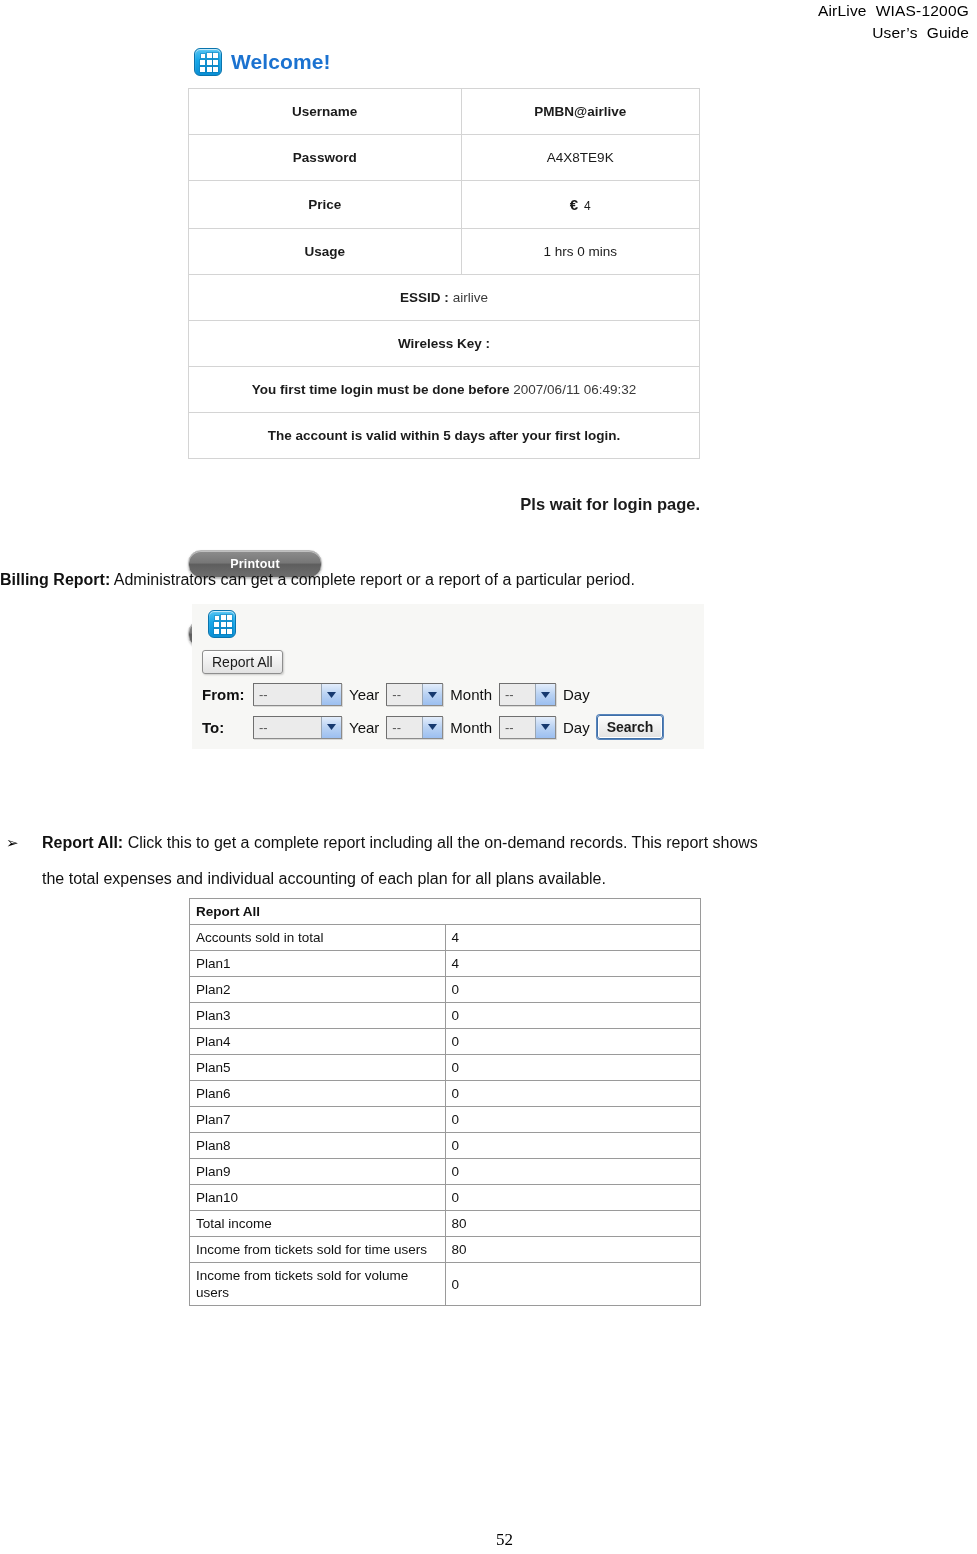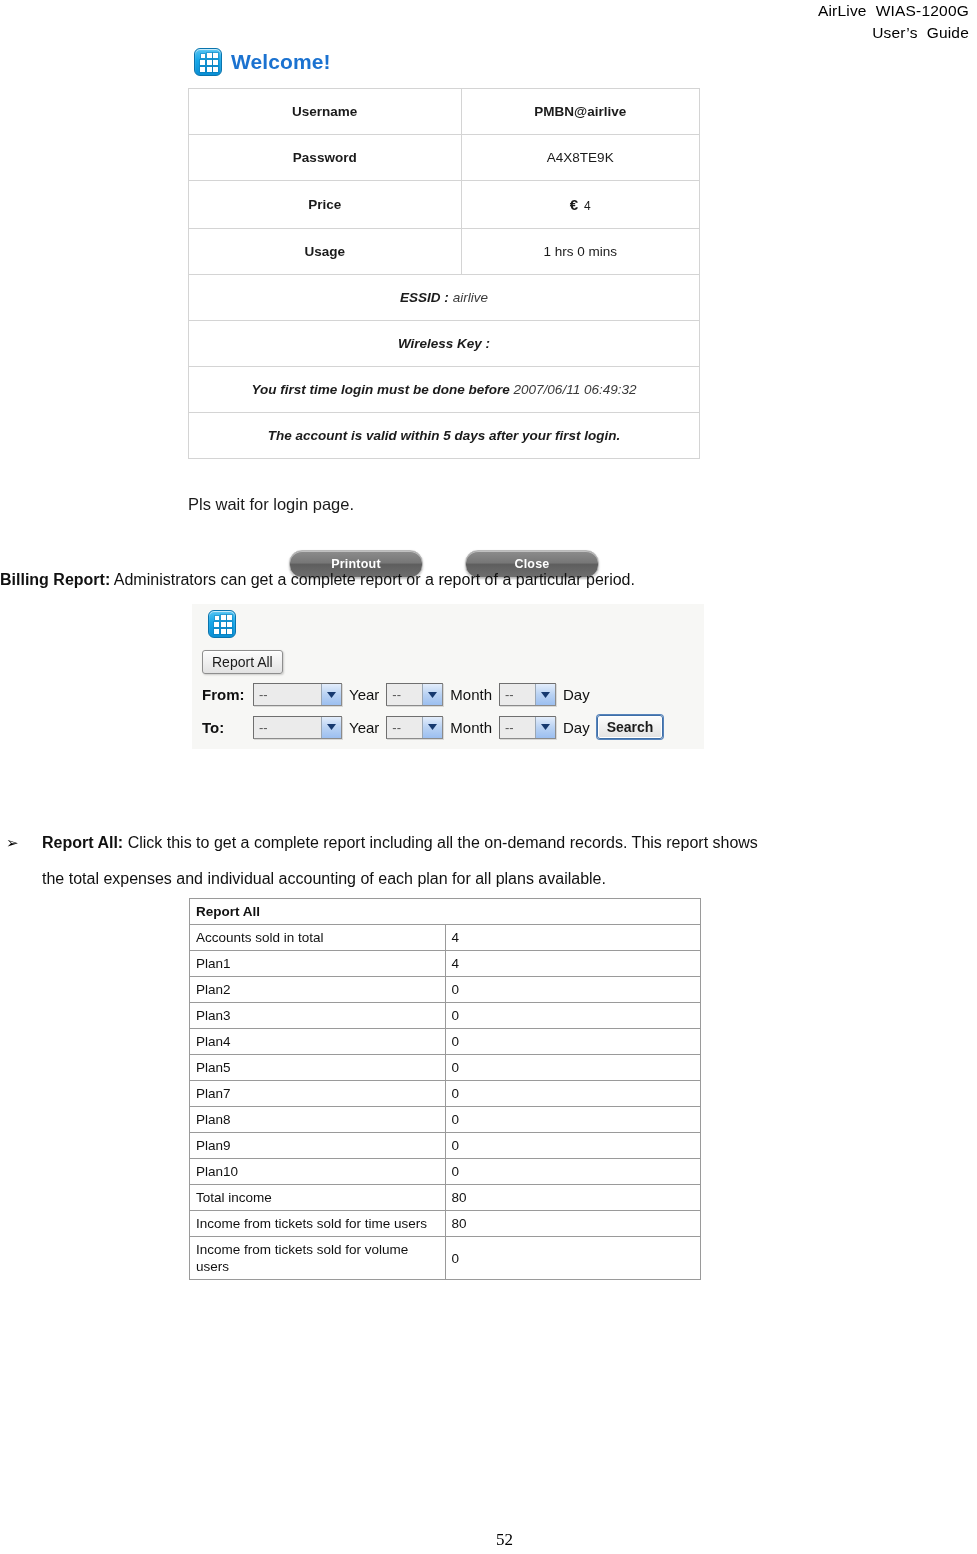--- a/index.html
+++ b/index.html
@@ -98,39 +98,39 @@
   }
   .wt-value {
     text-align: center;
     font-weight: normal;
     color: #333;
   }
   .wt-value.bold { font-weight: bold; color: #1b1b1b; }
   .wt-full {
     text-align: center;
     font-weight: bold;
-    font-style: italic;
   }
   .wt-full .normal { font-weight: normal; color: #3a3a3a; }
   .euro { font-weight: bold; font-size: 15px; }
   .euro-amt { font-size: 12px; margin-left: 6px; }
 
   .wait-text {
-    text-align: left;
+    text-align: right;
     font-size: 16.5px;
-    font-weight: normal;
+    font-weight: bold;
     color: #1b1b1b;
     margin-top: 36px;
   }
 
   .btn-row {
     display: flex;
     justify-content: center;
     gap: 42px;
     margin-top: 36px;
+    flex-direction: column;
   }
   .pill-btn {
     width: 132px;
     height: 26px;
     border-radius: 13px;
     border: 1px solid #b9b9b9;
     background: linear-gradient(#8d8d8d 0%, #777777 45%, #5e5e5e 52%, #6e6e6e 100%);
     color: #ffffff;
     font-size: 12.5px;
     font-weight: bold;
@@ -488,20 +488,24 @@
       </tr>
       <tr>
         <td class="k">Plan4</td>
         <td class="v">0</td>
       </tr>
       <tr>
         <td class="k">Plan5</td>
         <td class="v">0</td>
       </tr>
       <tr>
+        <td class="k">Plan6</td>
+        <td class="v">0</td>
+      </tr>
+      <tr>
         <td class="k">Plan7</td>
         <td class="v">0</td>
       </tr>
       <tr>
         <td class="k">Plan8</td>
         <td class="v">0</td>
       </tr>
       <tr>
         <td class="k">Plan9</td>
         <td class="v">0</td>

